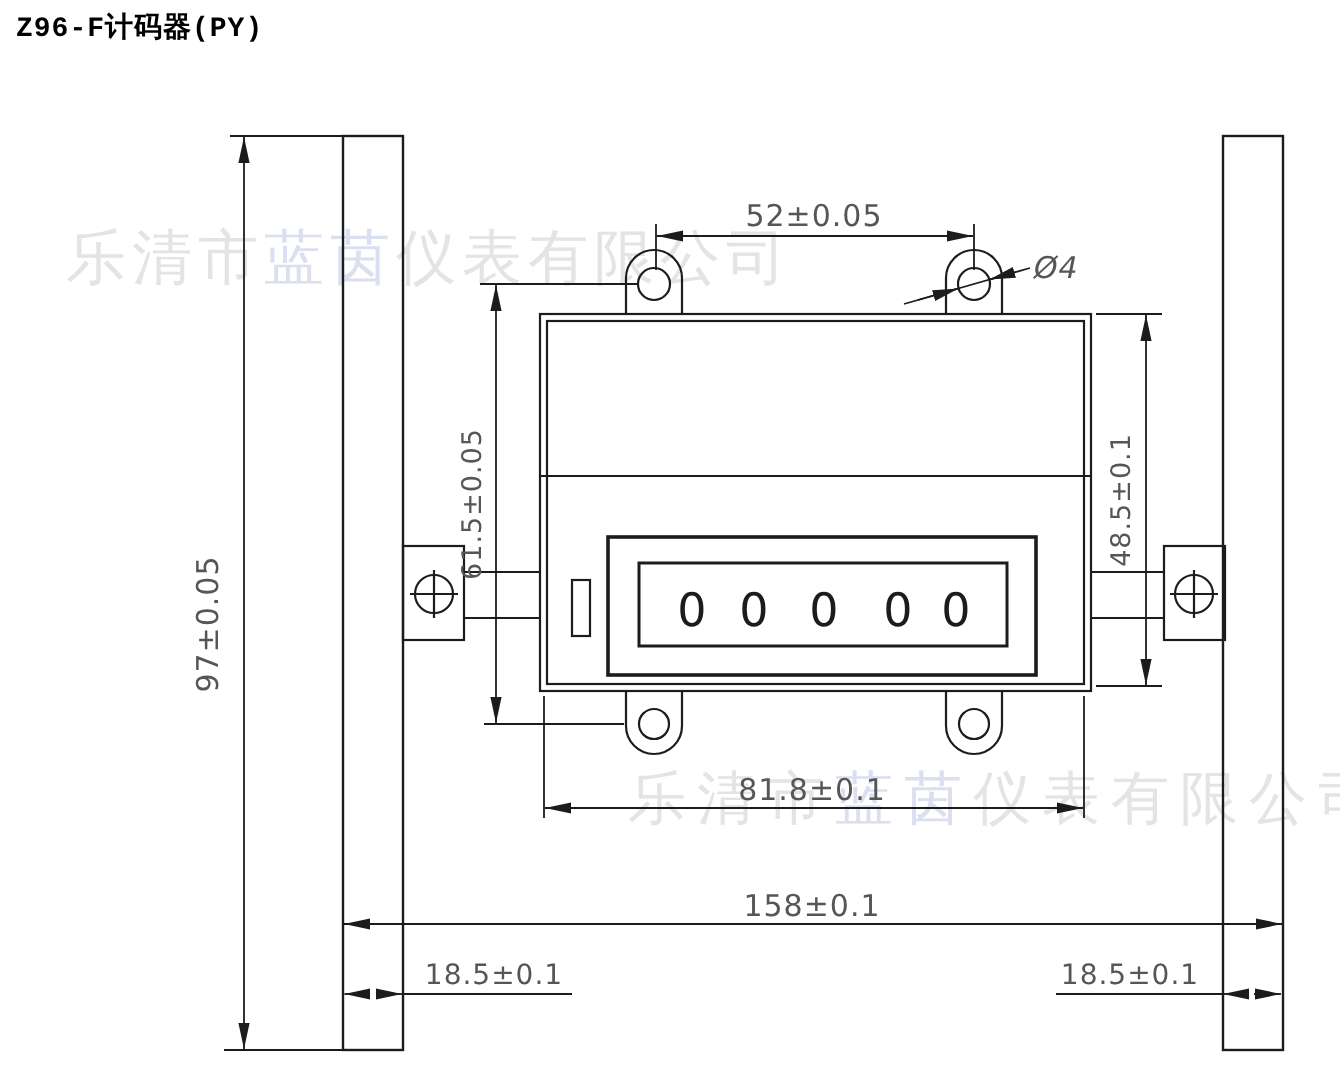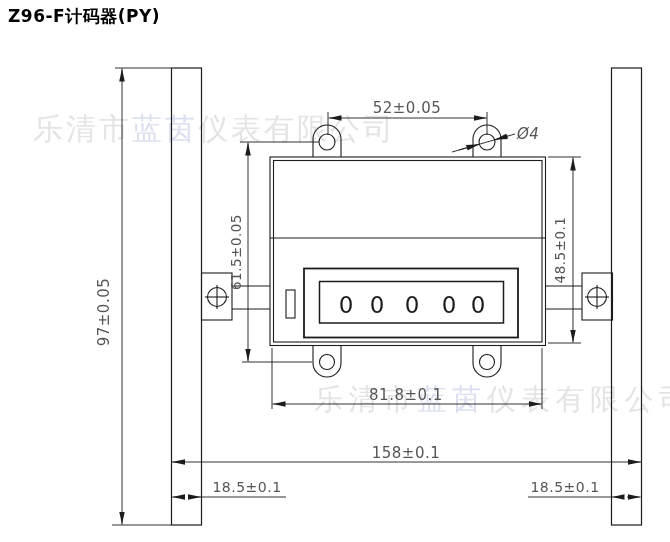--- a/index.html
+++ b/index.html
@@ -3,22 +3,22 @@
 <meta charset="utf-8">
 <style>
   html,body{margin:0;padding:0;}
   body{
     width:670px;height:542px;position:relative;overflow:hidden;
     background:var(--background,#fff);
     font-family:"DejaVu Sans", sans-serif;
   }
   .title{
     position:absolute;left:8px;top:5px;
-    font-size:17px;font-weight:bold;color:var(--title-text,#000);
-    letter-spacing:.5px;white-space:nowrap;
+    font-size:14px;font-weight:bold;color:var(--title-text,#000);
+    letter-spacing:.5px;white-space:nowrap;font-family:Liberation Mono, monospace;
   }
   svg{position:absolute;left:0;top:0;}
   .ln{stroke:var(--line,#1c1c1c);fill:none;stroke-width:1.1;}
   .rail{stroke-width:1.2;}
   .bezel{stroke-width:1.8;}
   .inner{stroke-width:1.5;}
   .dim{stroke:var(--line,#1c1c1c);fill:none;stroke-width:.9;}
   .dimtext{fill:var(--dim-text,#565656);font-size:15px;letter-spacing:.5px;}
   .dimtext.small{font-size:13.5px;}
   .dimtext.mid{font-size:14px;}

